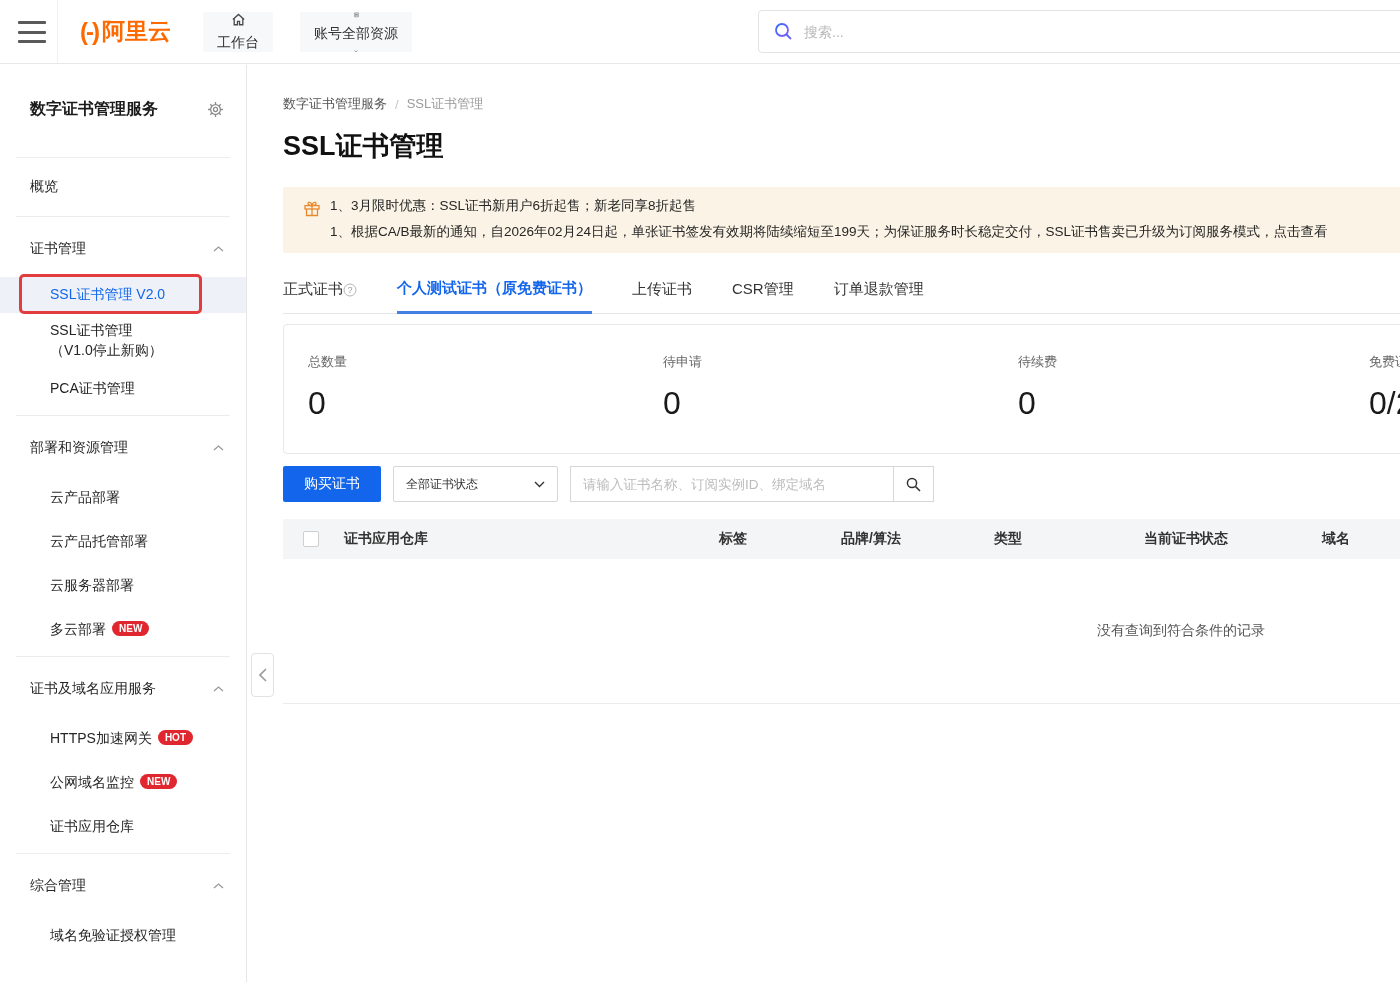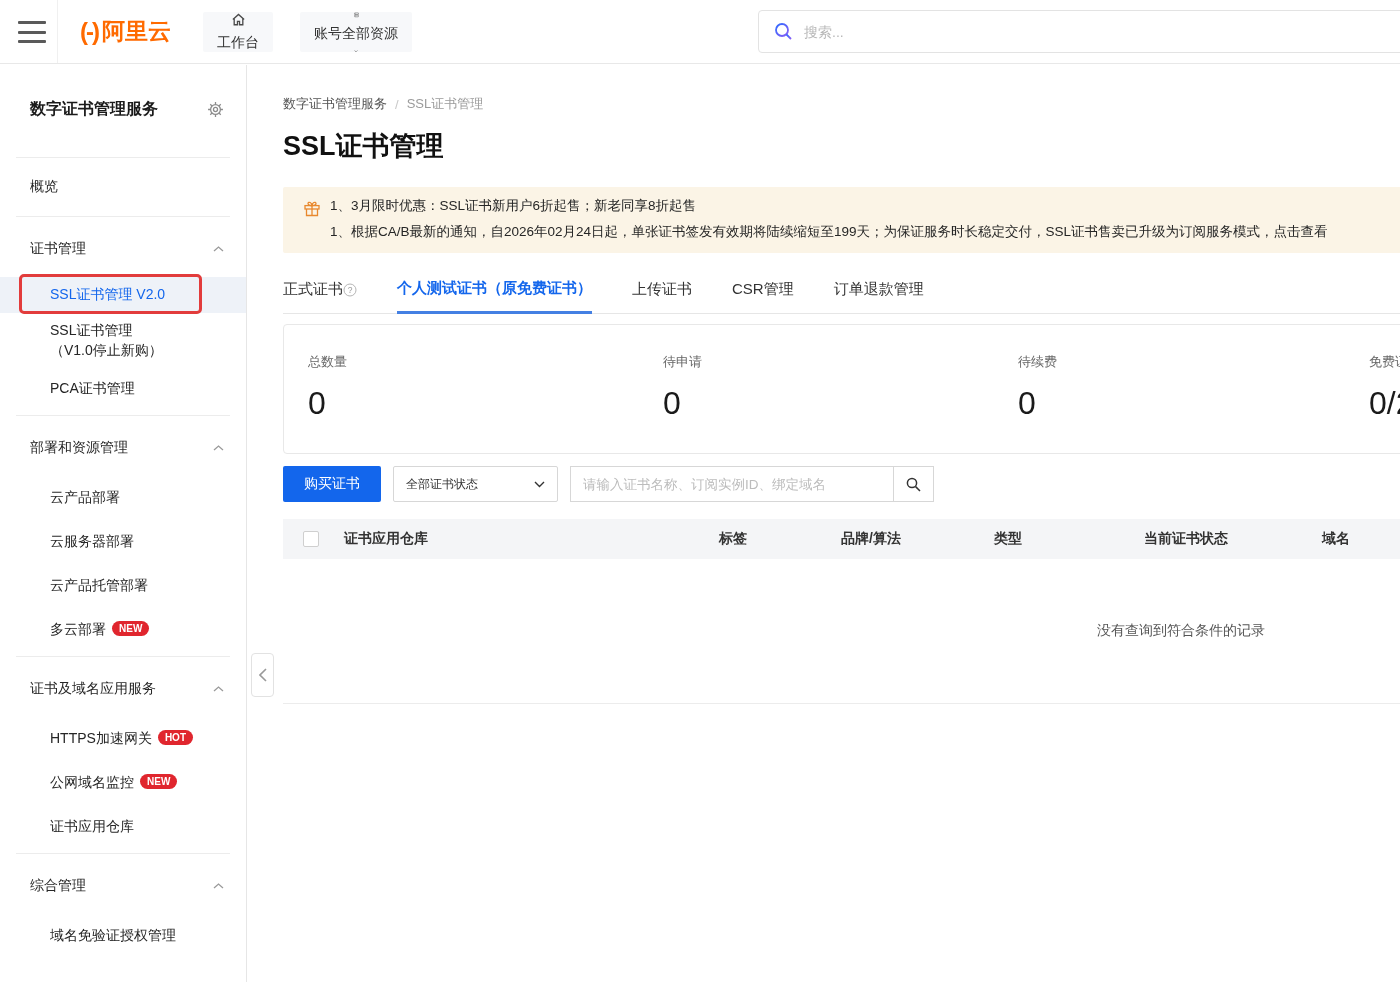--- a/index.html
+++ b/index.html
@@ -180,24 +180,24 @@
   <div class="sb-item sb-group">
     <span>部署和资源管理</span>
     <svg width="11" height="6" viewBox="0 0 11 6" fill="none" stroke="#9a9a9a" stroke-width="1.3">
         <path d="M1 5l4.5-4L10 5"></path>
       </svg>
   </div>
   <div class="sb-item sb-sub">
     <span>云产品部署</span>
   </div>
   <div class="sb-item sb-sub">
+    <span>云产品托管部署</span>
+  </div>
+  <div class="sb-item sb-sub">
     <span>云服务器部署</span>
-  </div>
-  <div class="sb-item sb-sub">
-    <span>云产品托管部署</span>
   </div>
   <div class="sb-item sb-sub">
     <span><span>多云部署</span><span class="badge">NEW</span></span>
   </div>
   <div class="sb-sep"></div>
 
   <div class="sb-item sb-group">
     <span>证书及域名应用服务</span>
     <svg width="11" height="6" viewBox="0 0 11 6" fill="none" stroke="#9a9a9a" stroke-width="1.3">
         <path d="M1 5l4.5-4L10 5"></path>

